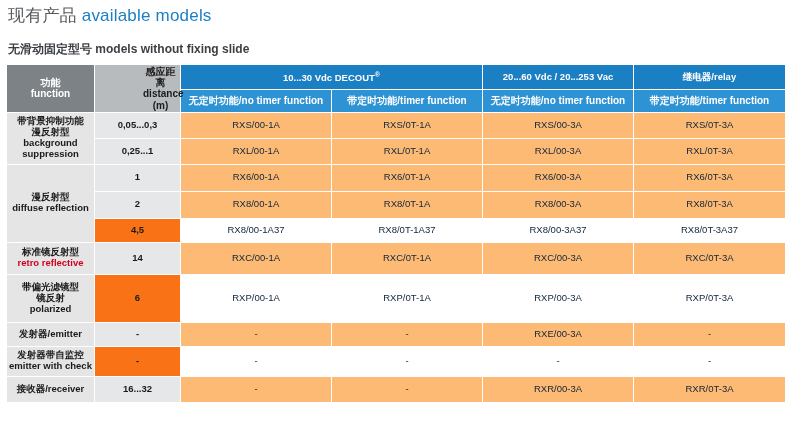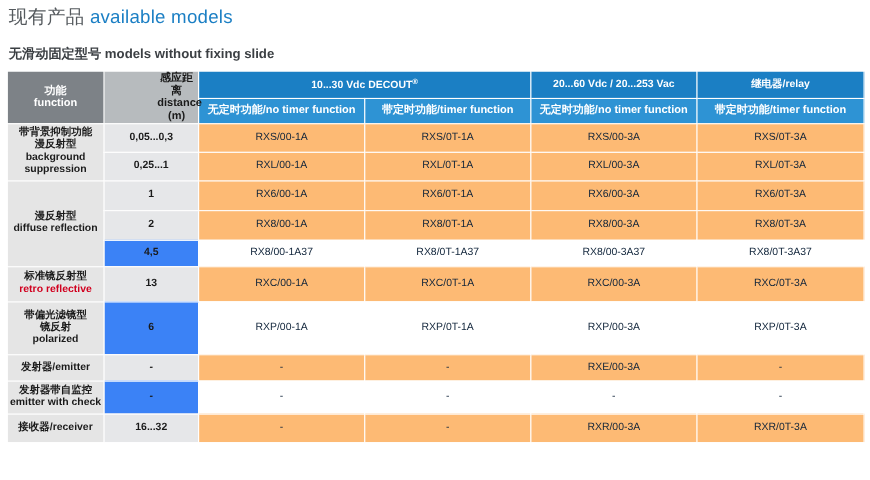--- a/index.html
+++ b/index.html
@@ -56,21 +56,21 @@
   }
 
   
   .lbl{
     background:#e5e5e5;color:#1a1a1a;font-weight:bold;font-size:9.5px;
     line-height:1.15;
   }
   .dist{
     background:#e6e7e9;font-weight:bold;font-size:9.5px;color:#1a1a1a;
   }
-  .dist-white{background:#3b82f6;}
+  .dist-white{background:#f97316;}
   .val{background:#fdba74;color:#10243a;}
   .val-white{background:#ffffff;color:#10243a;}
   .red{color:#d1001f;}
   .sup{font-size:7px;vertical-align:super;}
 </style>
 </head>
 <body>
 
 <div class="page">
 
@@ -162,21 +162,21 @@
         <td class="val-white">RX8/0T-1A37</td>
         <td class="val-white">RX8/00-3A37</td>
         <td class="val-white">RX8/0T-3A37</td>
       </tr>
 
       <tr style="height:32px">
         <td class="lbl">
           <div>标准镜反射型</div>
           <div class="red">retro reflective</div>
         </td>
-        <td class="dist">13</td>
+        <td class="dist">14</td>
         <td class="val">RXC/00-1A</td>
         <td class="val">RXC/0T-1A</td>
         <td class="val">RXC/00-3A</td>
         <td class="val">RXC/0T-3A</td>
       </tr>
 
       <tr style="height:48px">
         <td class="lbl">
           <div>带偏光滤镜型</div>
           <div>镜反射</div>

